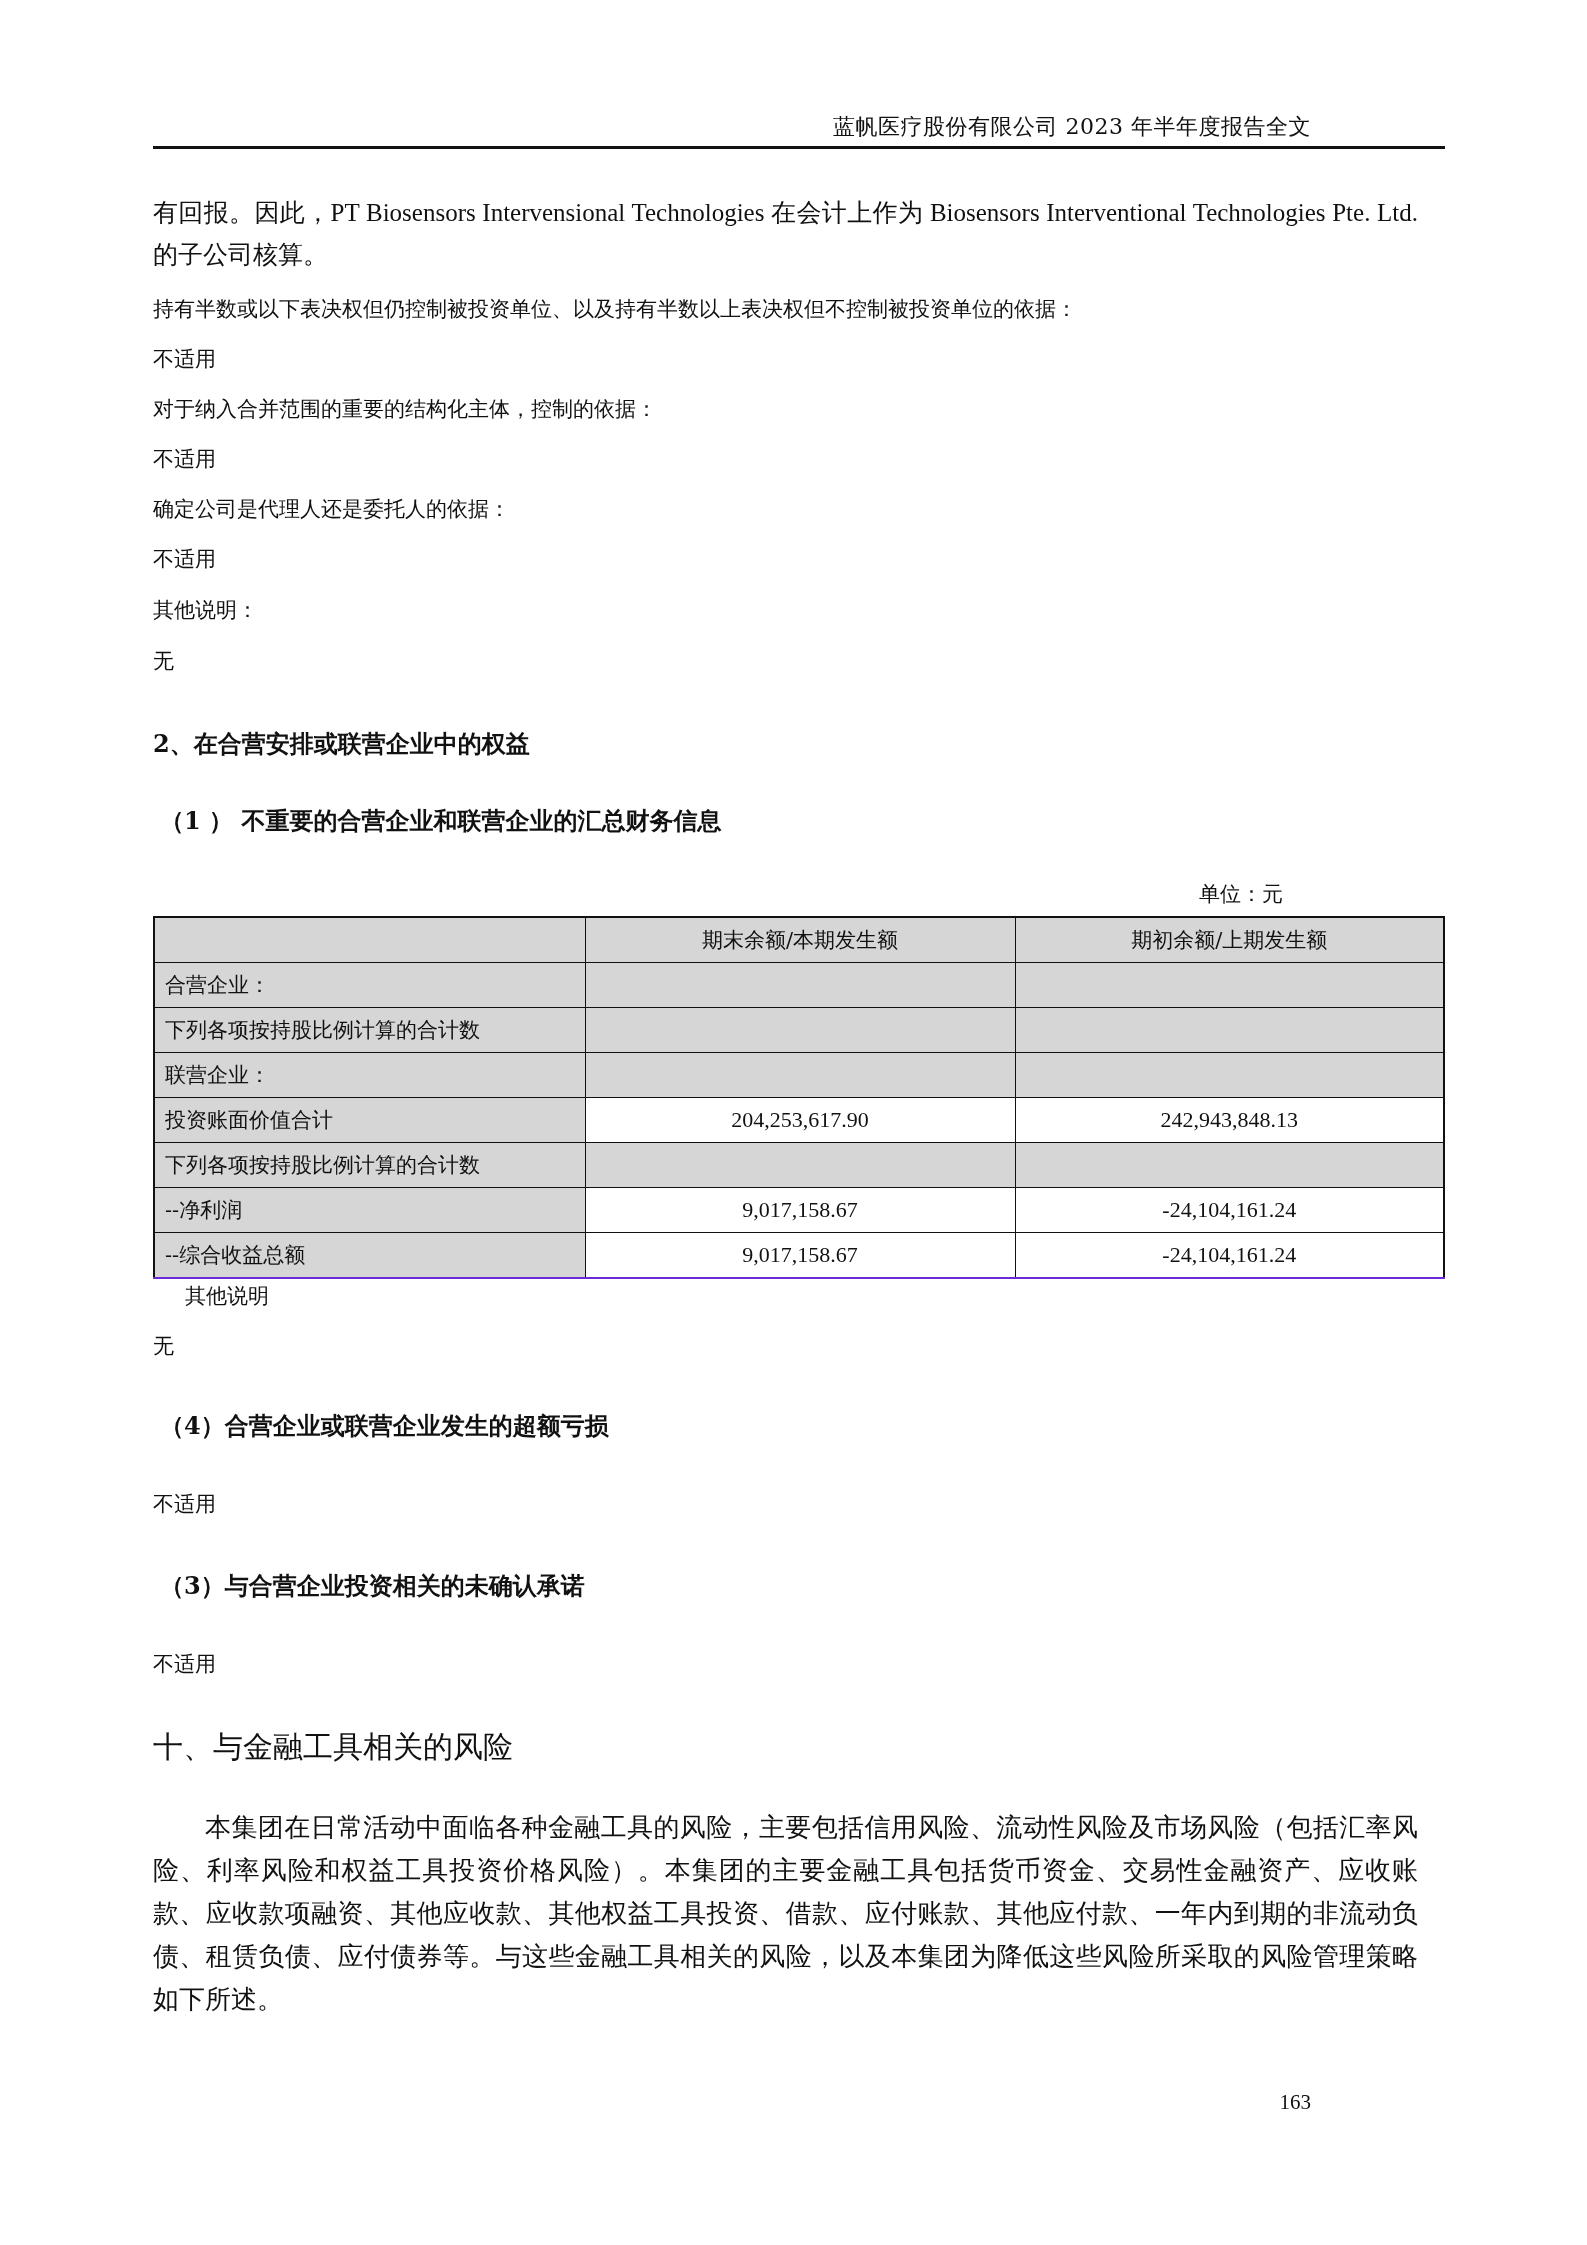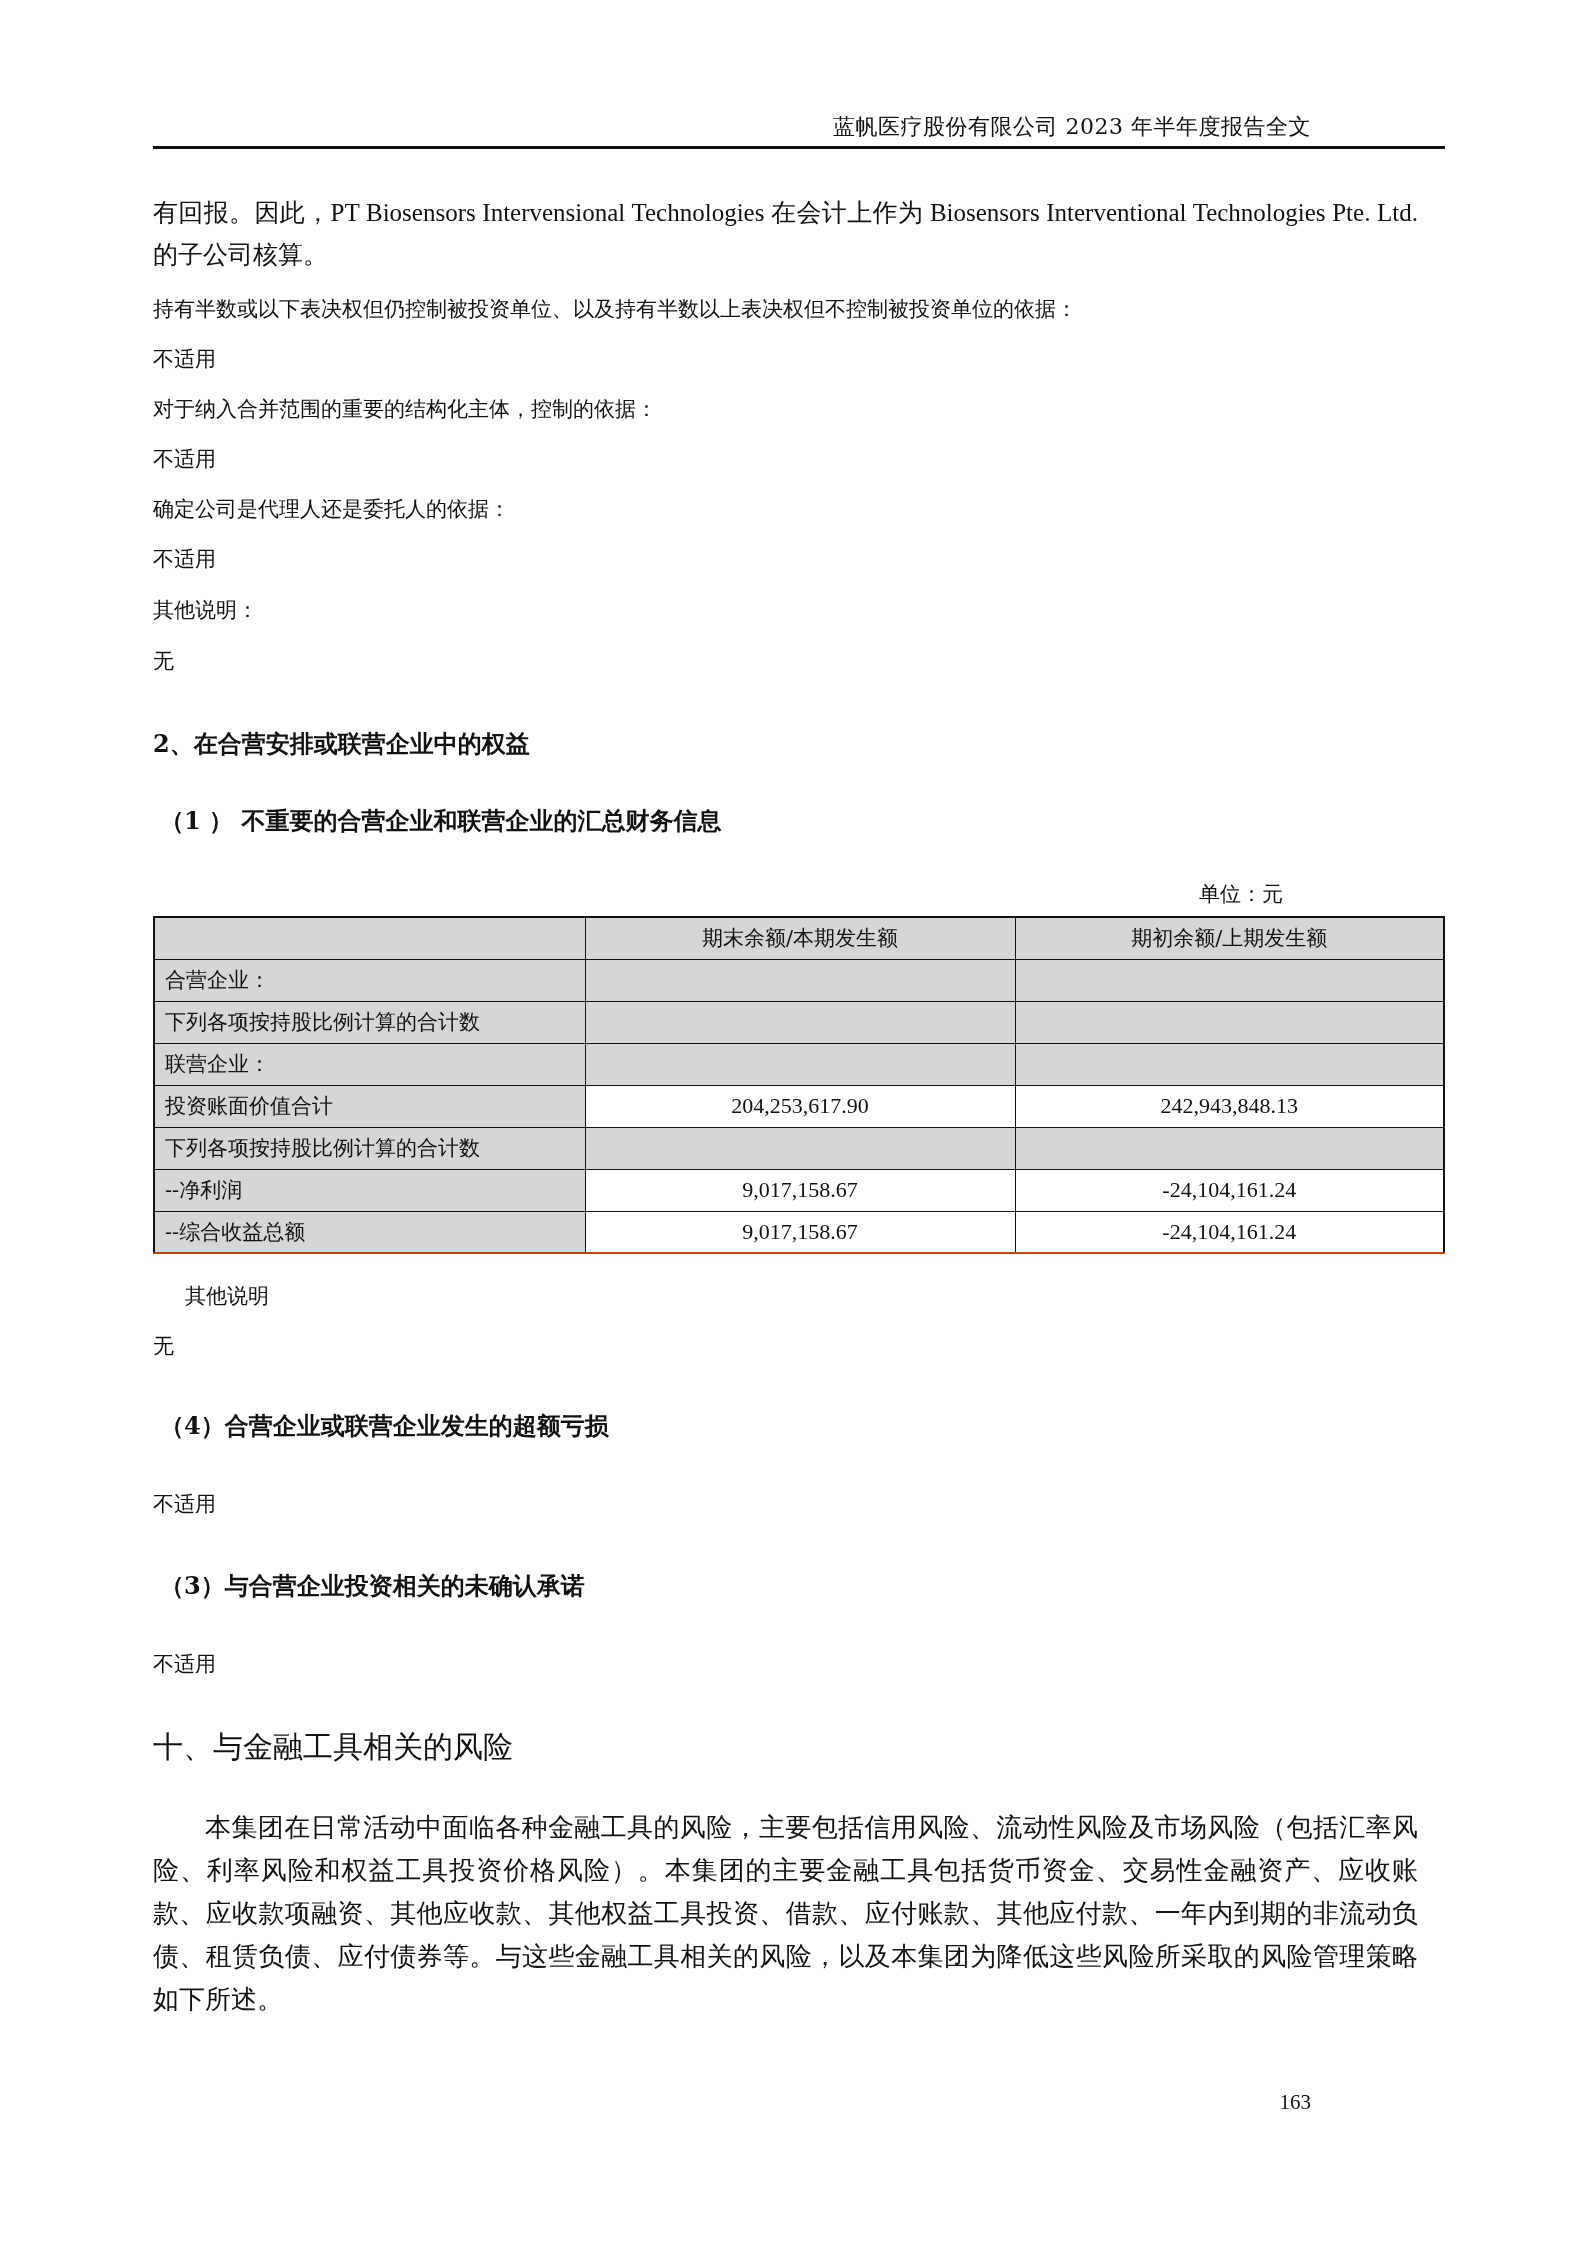--- a/index.html
+++ b/index.html
@@ -26,25 +26,25 @@
   }
   .line { font-size: 21px; line-height: 28px; text-align: center; }
   .sec-h { font-size: 24px; font-weight: bold; }
   .big-h { font-size: 30px; }
   .unit { position: absolute; right: 170px; top: 880px; font-size: 21px; }
   table.fin {
     position: absolute; left: 153px; top: 916px; width: 1292px;
     border-collapse: collapse; font-size: 21px;
   }
   table.fin td {
-    border: 1px solid #111; height: 42px; padding: 0 10px;
+    border: 1px solid #111; height: 42px; padding: 8px 10px;
     box-sizing: border-box;
   }
   table.fin tr:first-child td { border-top: 2px solid #111; }
-  table.fin tr:last-child td { border-bottom: 2px solid #c2410c; }
+  table.fin tr:last-child td { border-bottom: 2px solid #6d28d9; }
   table.fin td:first-child { border-left: 2px solid #111; width: 431px; }
   table.fin td:last-child { border-right: 2px solid #111; }
   table.fin td.c2 { width: 430px; }
   .gray { background: #d6d6d6; }
   .num { text-align: center; font-family: "Liberation Serif", serif; font-size: 22px; }
   .hdr { text-align: center; }
   .body-para {
     top: 1806px; width: 1265px; font-size: 26px; line-height: 43px;
     text-indent: 52px; text-align: justify;
   }

